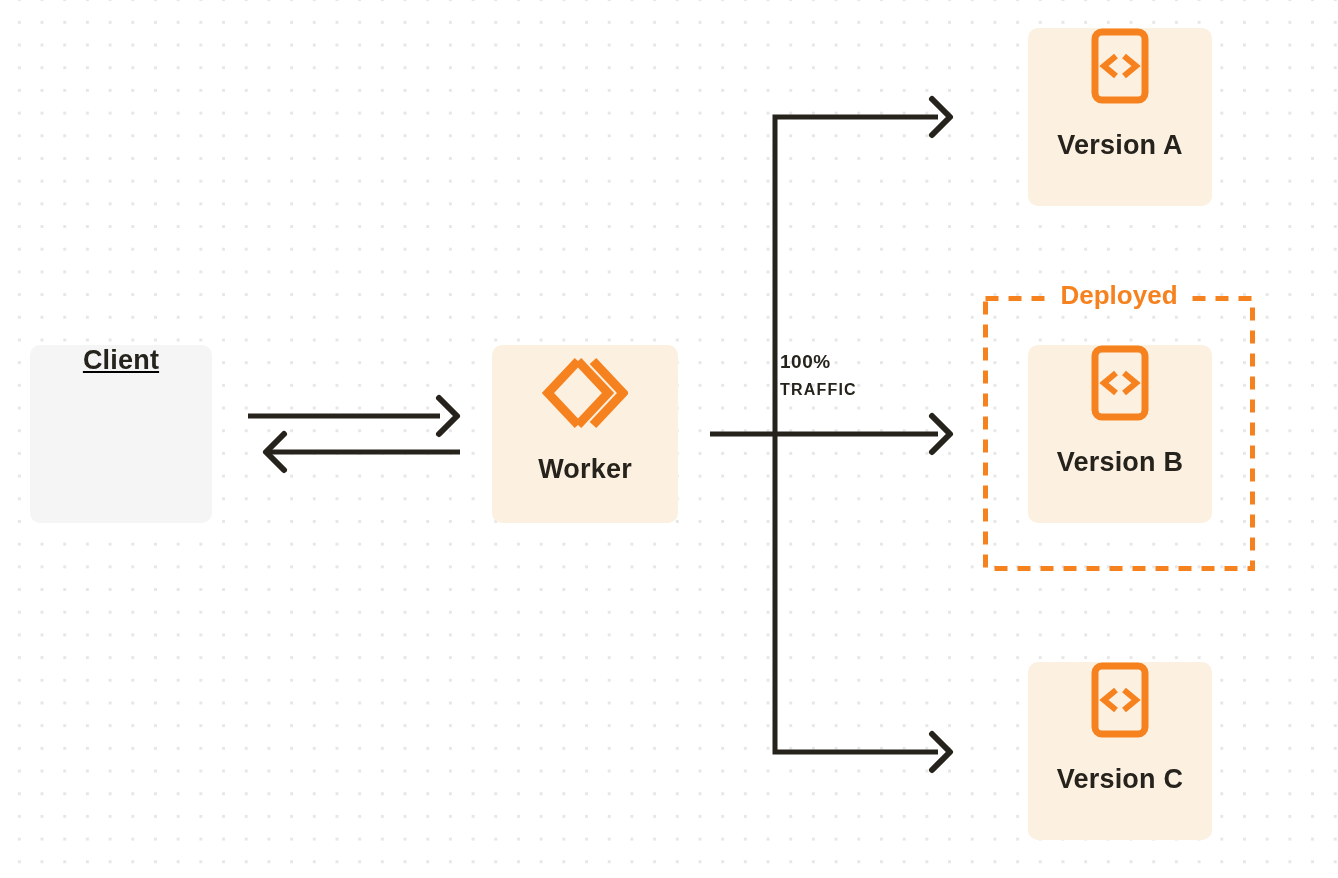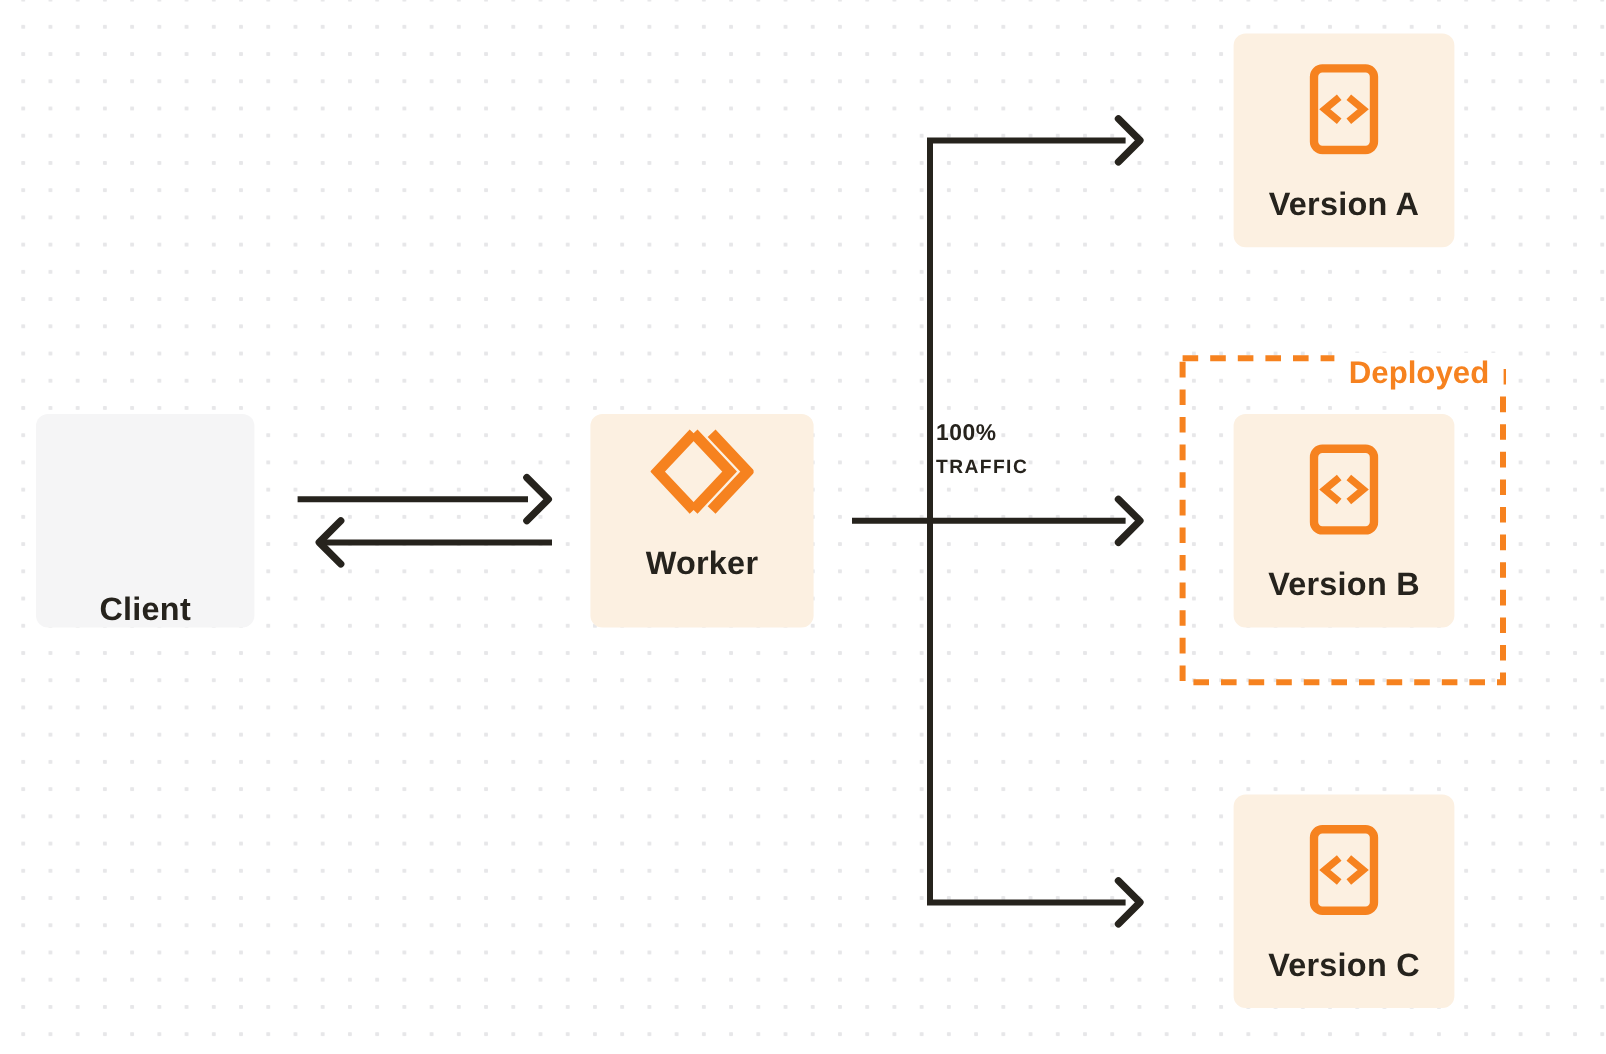--- a/index.html
+++ b/index.html
@@ -28,42 +28,42 @@
     display:flex;flex-direction:column;
     align-items:center;justify-content:flex-start;
   }
   .node .label{
     font-size:27px;font-weight:700;color:var(--ink);
     line-height:30px;letter-spacing:.2px;
   }
   .client{
     left:30px;top:345px;width:182px;height:178px;
     background:var(--gray-box);
-    justify-content:flex-end;
+    justify-content:flex-start;
+    text-decoration:underline;
   }
   .worker{
     left:492px;top:345px;width:186px;height:178px;
     background:var(--cream);
     padding-top:11px;
   }
   .worker .label{margin-top:24px;}
   .version{
     left:1028px;width:184px;height:178px;
     background:var(--cream);
-    padding-top:25px;
   }
   .version .label{margin-top:26px;}
   .version-a{top:28px;}
   .version-b{top:345px;}
   .version-c{top:662px;}
   .deployed-box{left:982px;top:295px;}
   .deployed-label{
     position:absolute;
-    left:985px;top:294px;width:268px;
-    text-align:right;
+    left:985px;top:279px;width:268px;
+    text-align:center;
     pointer-events:none;
   }
   .deployed-label span{
     display:inline-block;
     background:#ffffff;
     padding:0 12px;
     color:var(--orange);
     font-size:26px;font-weight:700;line-height:32px;
   }
   .traffic-label{

